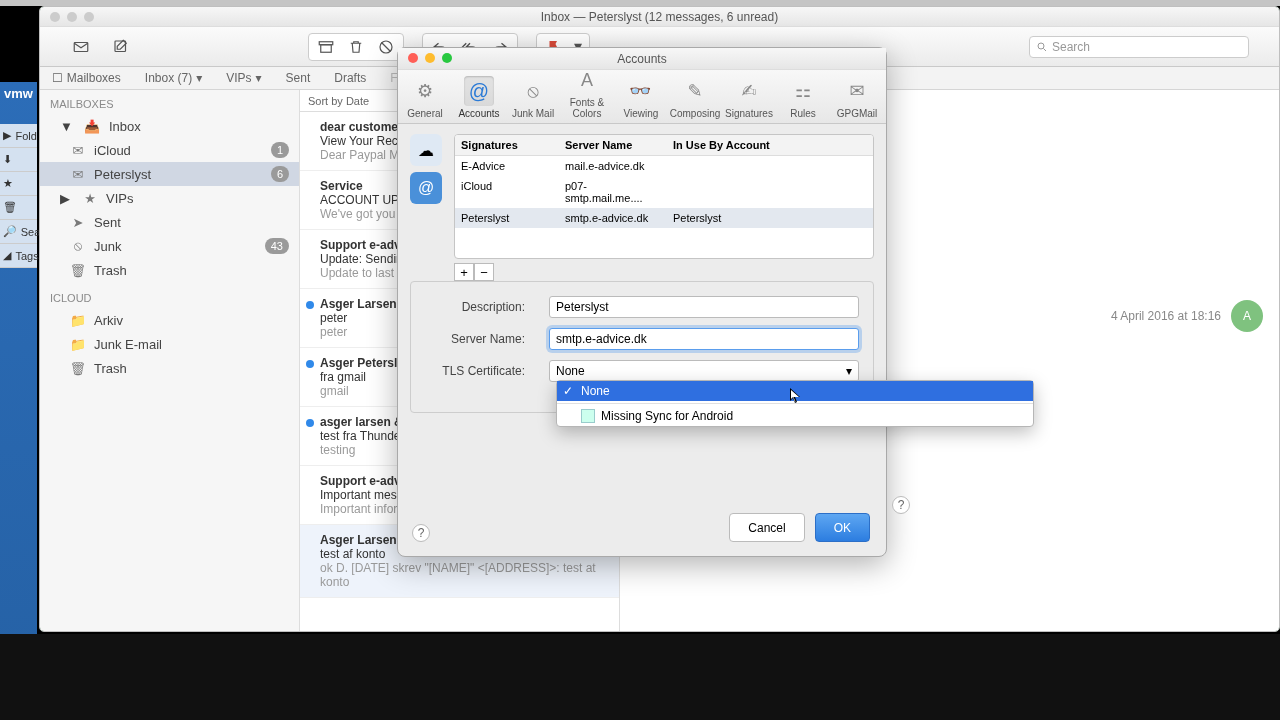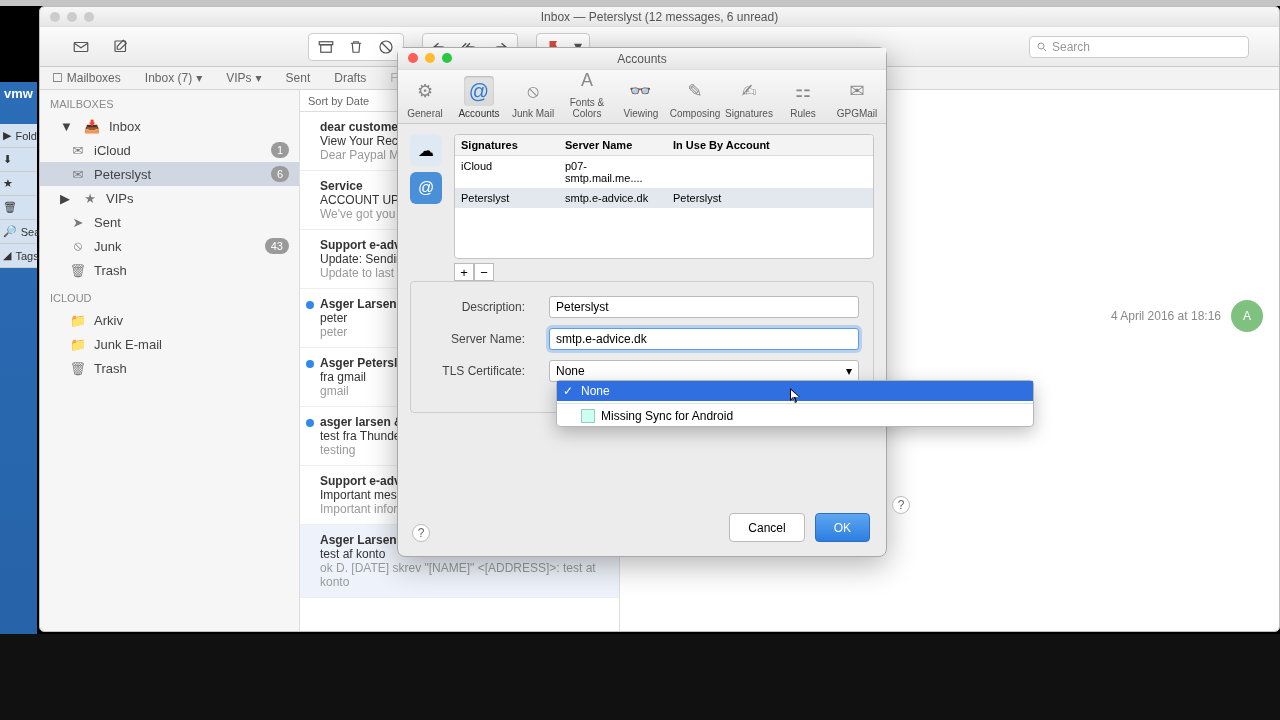--- a/index.html
+++ b/index.html
@@ -332,20 +332,25 @@
             <table style="width:100%; border-collapse:collapse;">
               <thead>
                   <tr>
                 <th>Signatures</th>
                 <th>Server Name</th>
                 <th>In Use By Account</th>
               </tr>
                 </thead>
               <tbody id="acctrows">
                   <tr>
+                    <td>E-Advice</td>
+                    <td>mail.e-advice.dk</td>
+                    <td></td>
+                  </tr>
+                  <tr>
                     <td>iCloud</td>
                     <td>p07-smtp.mail.me....</td>
                     <td></td>
                   </tr>
                   <tr class="sel">
                     <td>Peterslyst</td>
                     <td>smtp.e-advice.dk</td>
                     <td>Peterslyst</td>
                   </tr>
                 </tbody>

